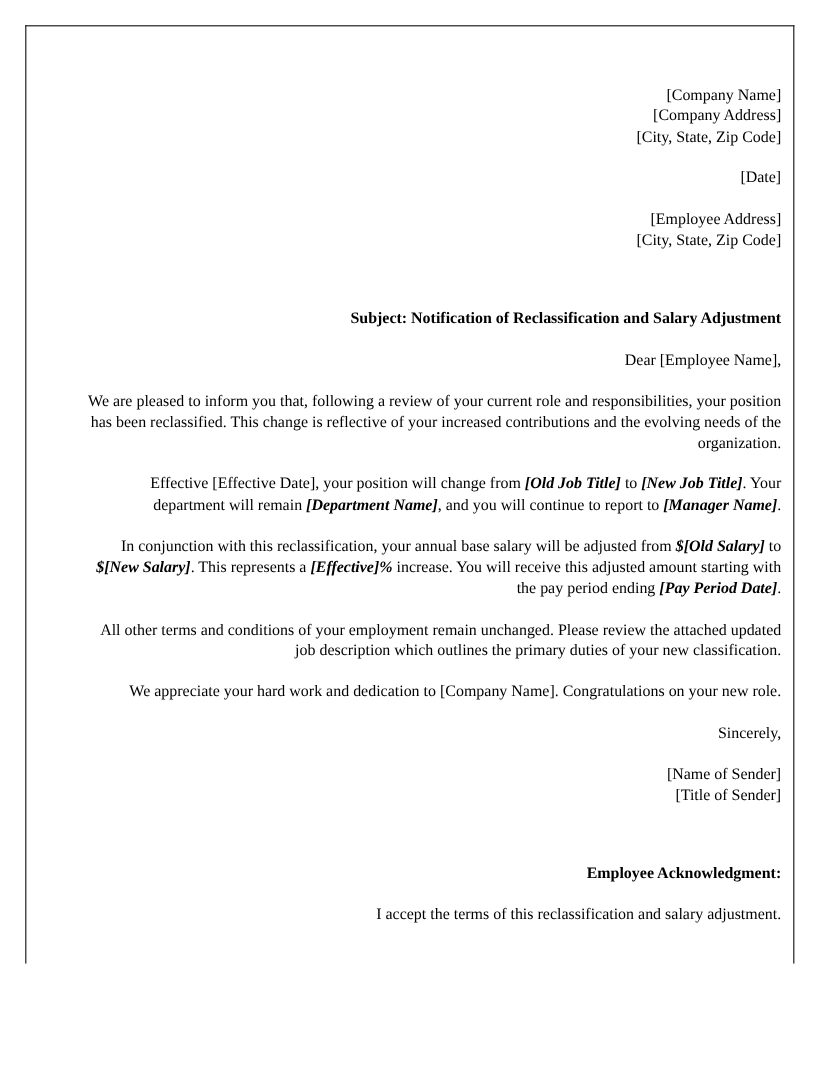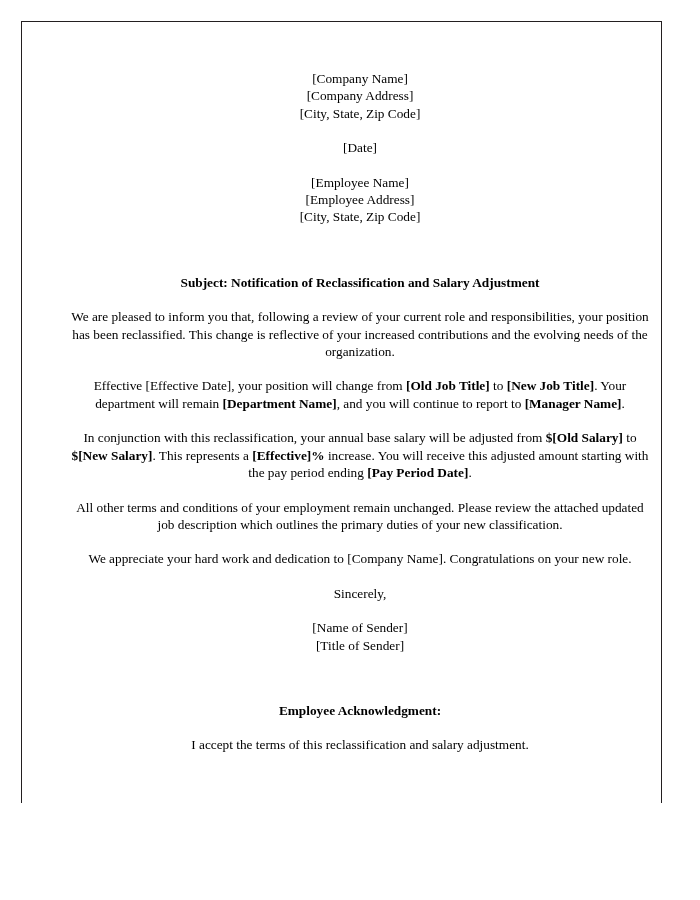--- a/index.html
+++ b/index.html
@@ -35,61 +35,62 @@
     position: absolute;
     left: 47px;
     top: 48px;
     width: 582px;
   }
 
   .block {
     font-size: 13.3px;
     line-height: 17.4px;
     margin: 0 0 17px 0;
-    text-align: center;
+    text-align: right;
     white-space: normal;
   }
   .block:last-child { margin-bottom: 12px; }
 
   
   .lines .line {
     display: block;
   }
 
   .heading {
     font-weight: bold;
     margin-top: 48px;
   }
 
   b, .ph-bold {
     font-weight: bold;
+    font-style: italic;
   }
 </style>
 </head>
 <body>
 
 <div class="page-frame">
   <div class="doc-body">
 
     <div class="block lines">
       <span class="line">[Company Name]</span>
       <span class="line">[Company Address]</span>
       <span class="line">[City, State, Zip Code]</span>
     </div>
 
     <div class="block">[Date]</div>
 
     <div class="block lines">
-      <span class="line">[Employee Name]</span>
       <span class="line">[Employee Address]</span>
       <span class="line">[City, State, Zip Code]</span>
     </div>
 
     <div class="block heading">Subject: Notification of Reclassification and Salary Adjustment</div>
 
+    <div class="block">Dear [Employee Name],</div>
 
     <div class="block">We are pleased to inform you that, following a review of your current role and responsibilities, your position has been reclassified. This change is reflective of your increased contributions and the evolving needs of the organization.</div>
 
     <div class="block"><span>Effective [Effective Date], your position will change from </span><b>[Old Job Title]</b><span> to </span><b>[New Job Title]</b><span>. Your department will remain </span><b>[Department Name]</b><span>, and you will continue to report to </span><b>[Manager Name]</b><span>.</span></div>
 
     <div class="block"><span>In conjunction with this reclassification, your annual base salary will be adjusted from </span><b>$[Old Salary]</b><span> to </span><b>$[New Salary]</b><span>. This represents a </span><b>[Effective]%</b><span> increase. You will receive this adjusted amount starting with the pay period ending </span><b>[Pay Period Date]</b><span>.</span></div>
 
     <div class="block">All other terms and conditions of your employment remain unchanged. Please review the attached updated job description which outlines the primary duties of your new classification.</div>
 
     <div class="block">We appreciate your hard work and dedication to [Company Name]. Congratulations on your new role.</div>

